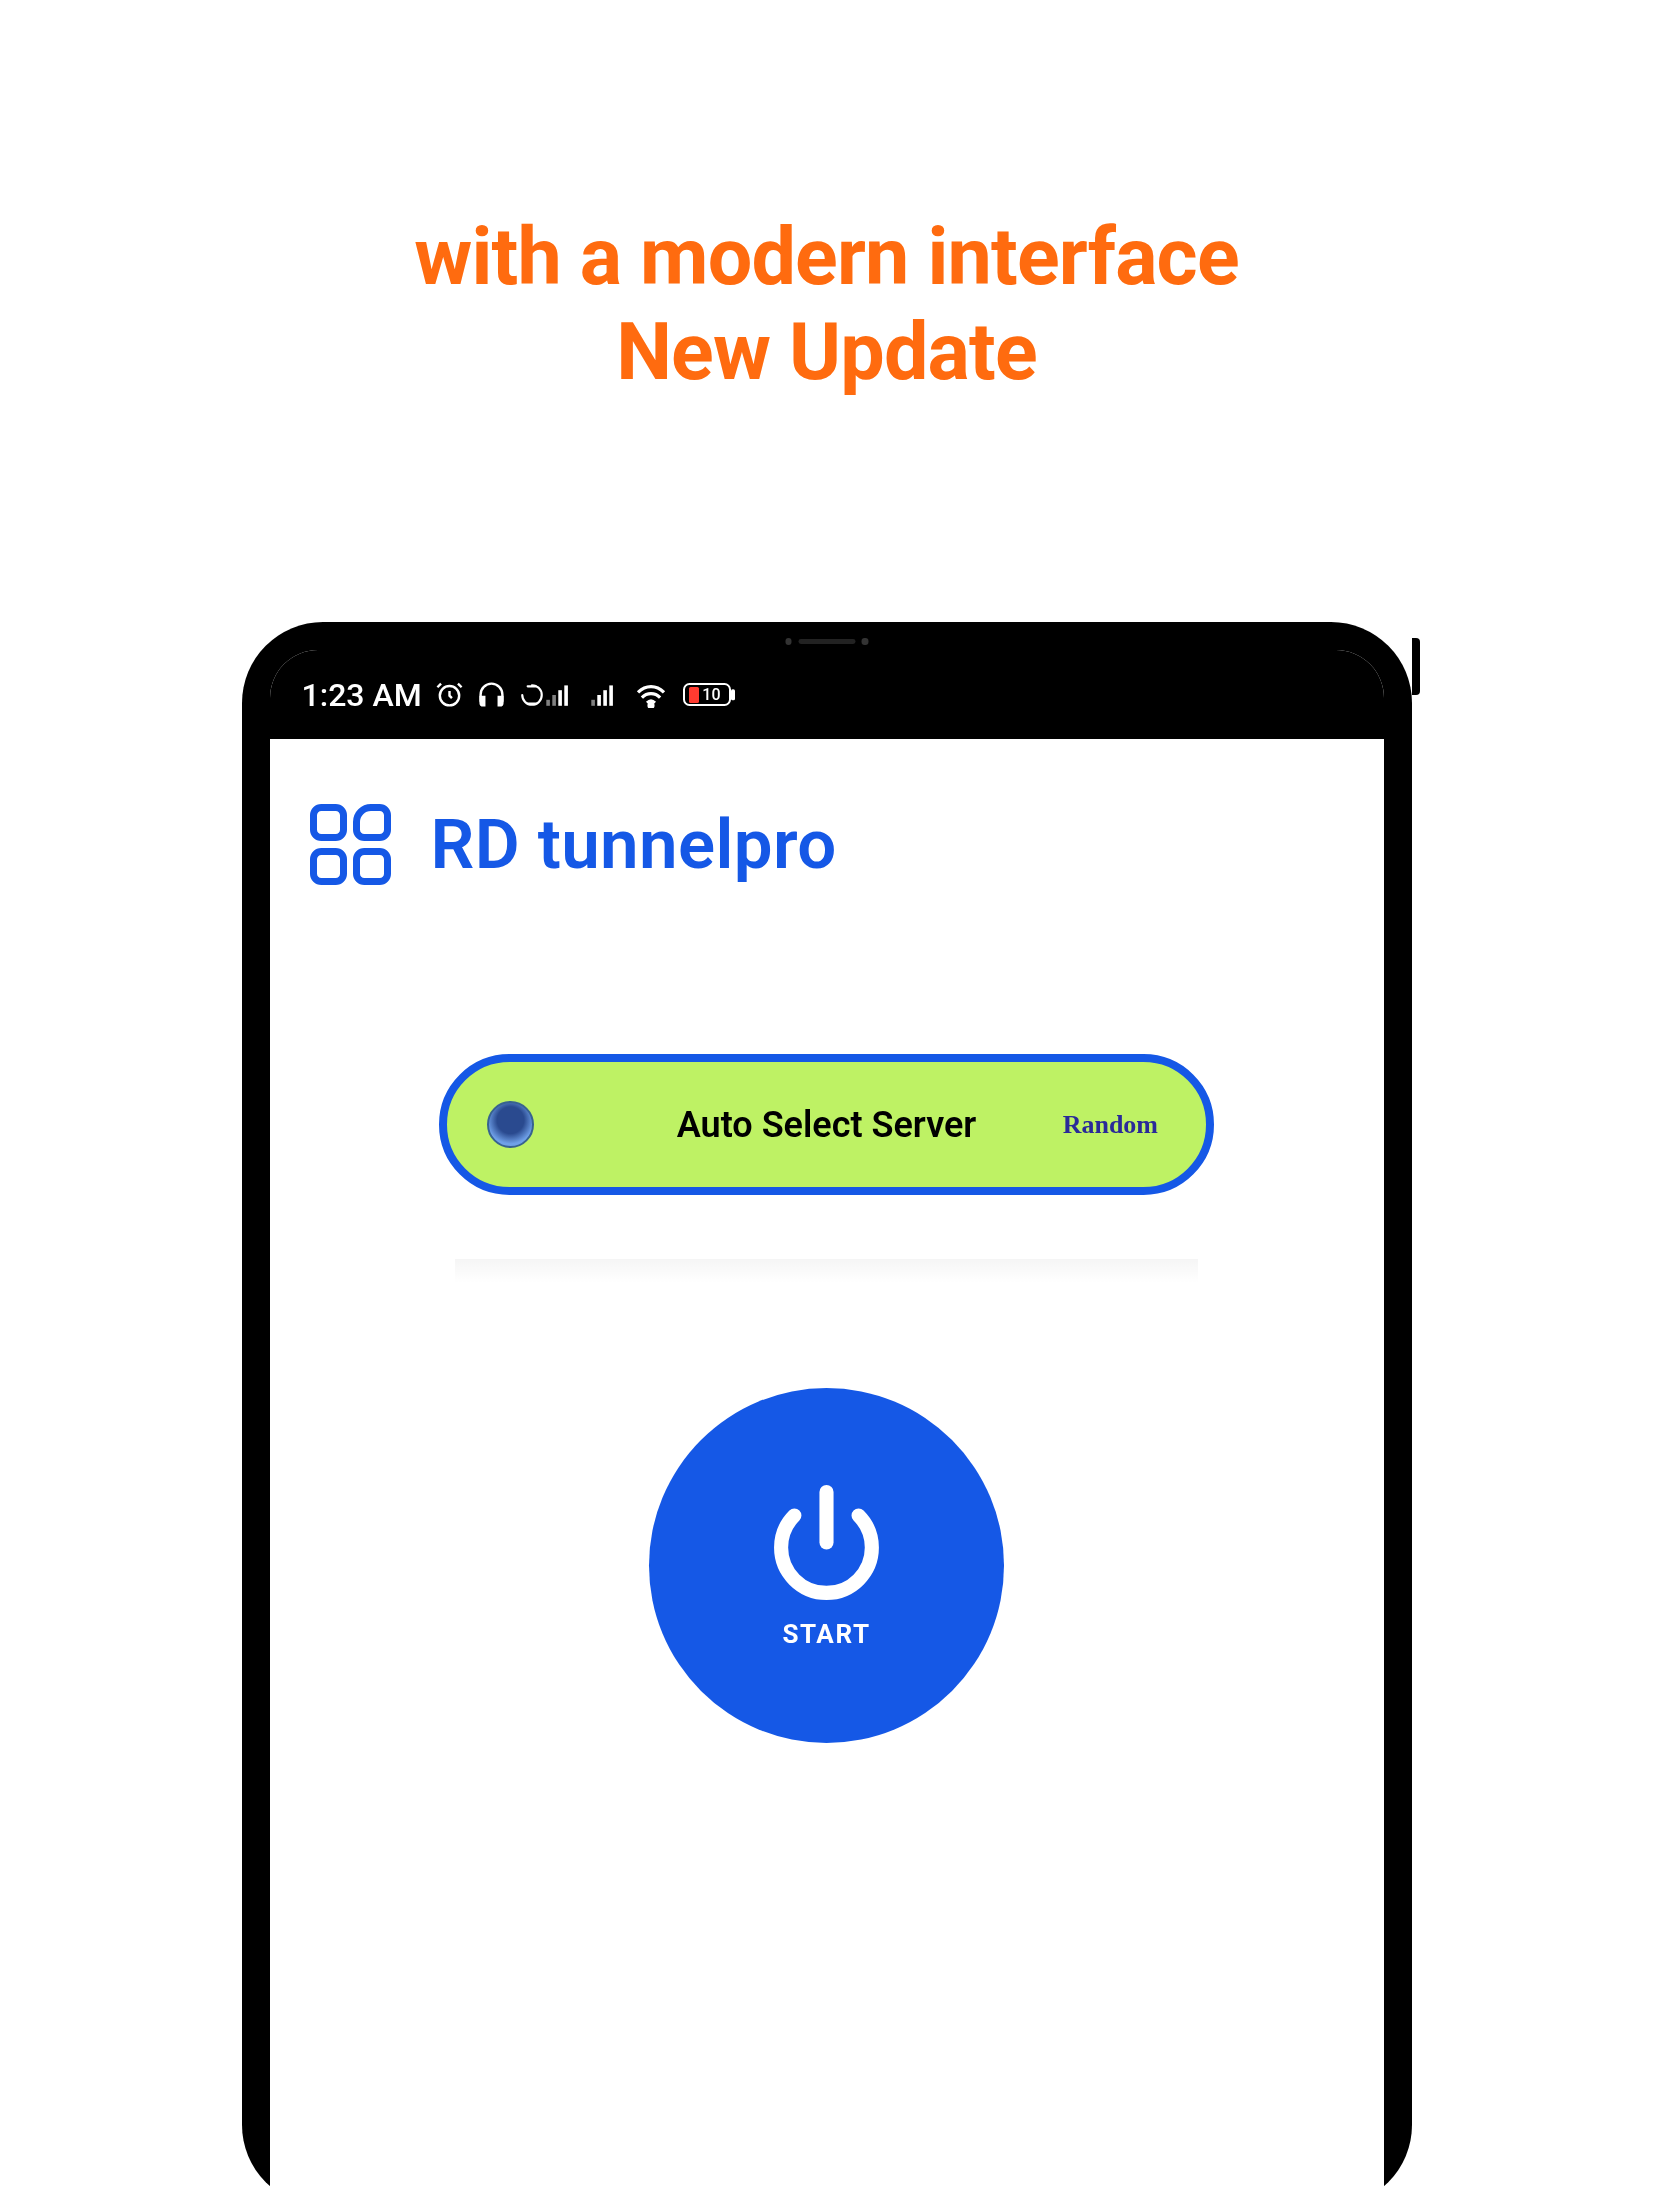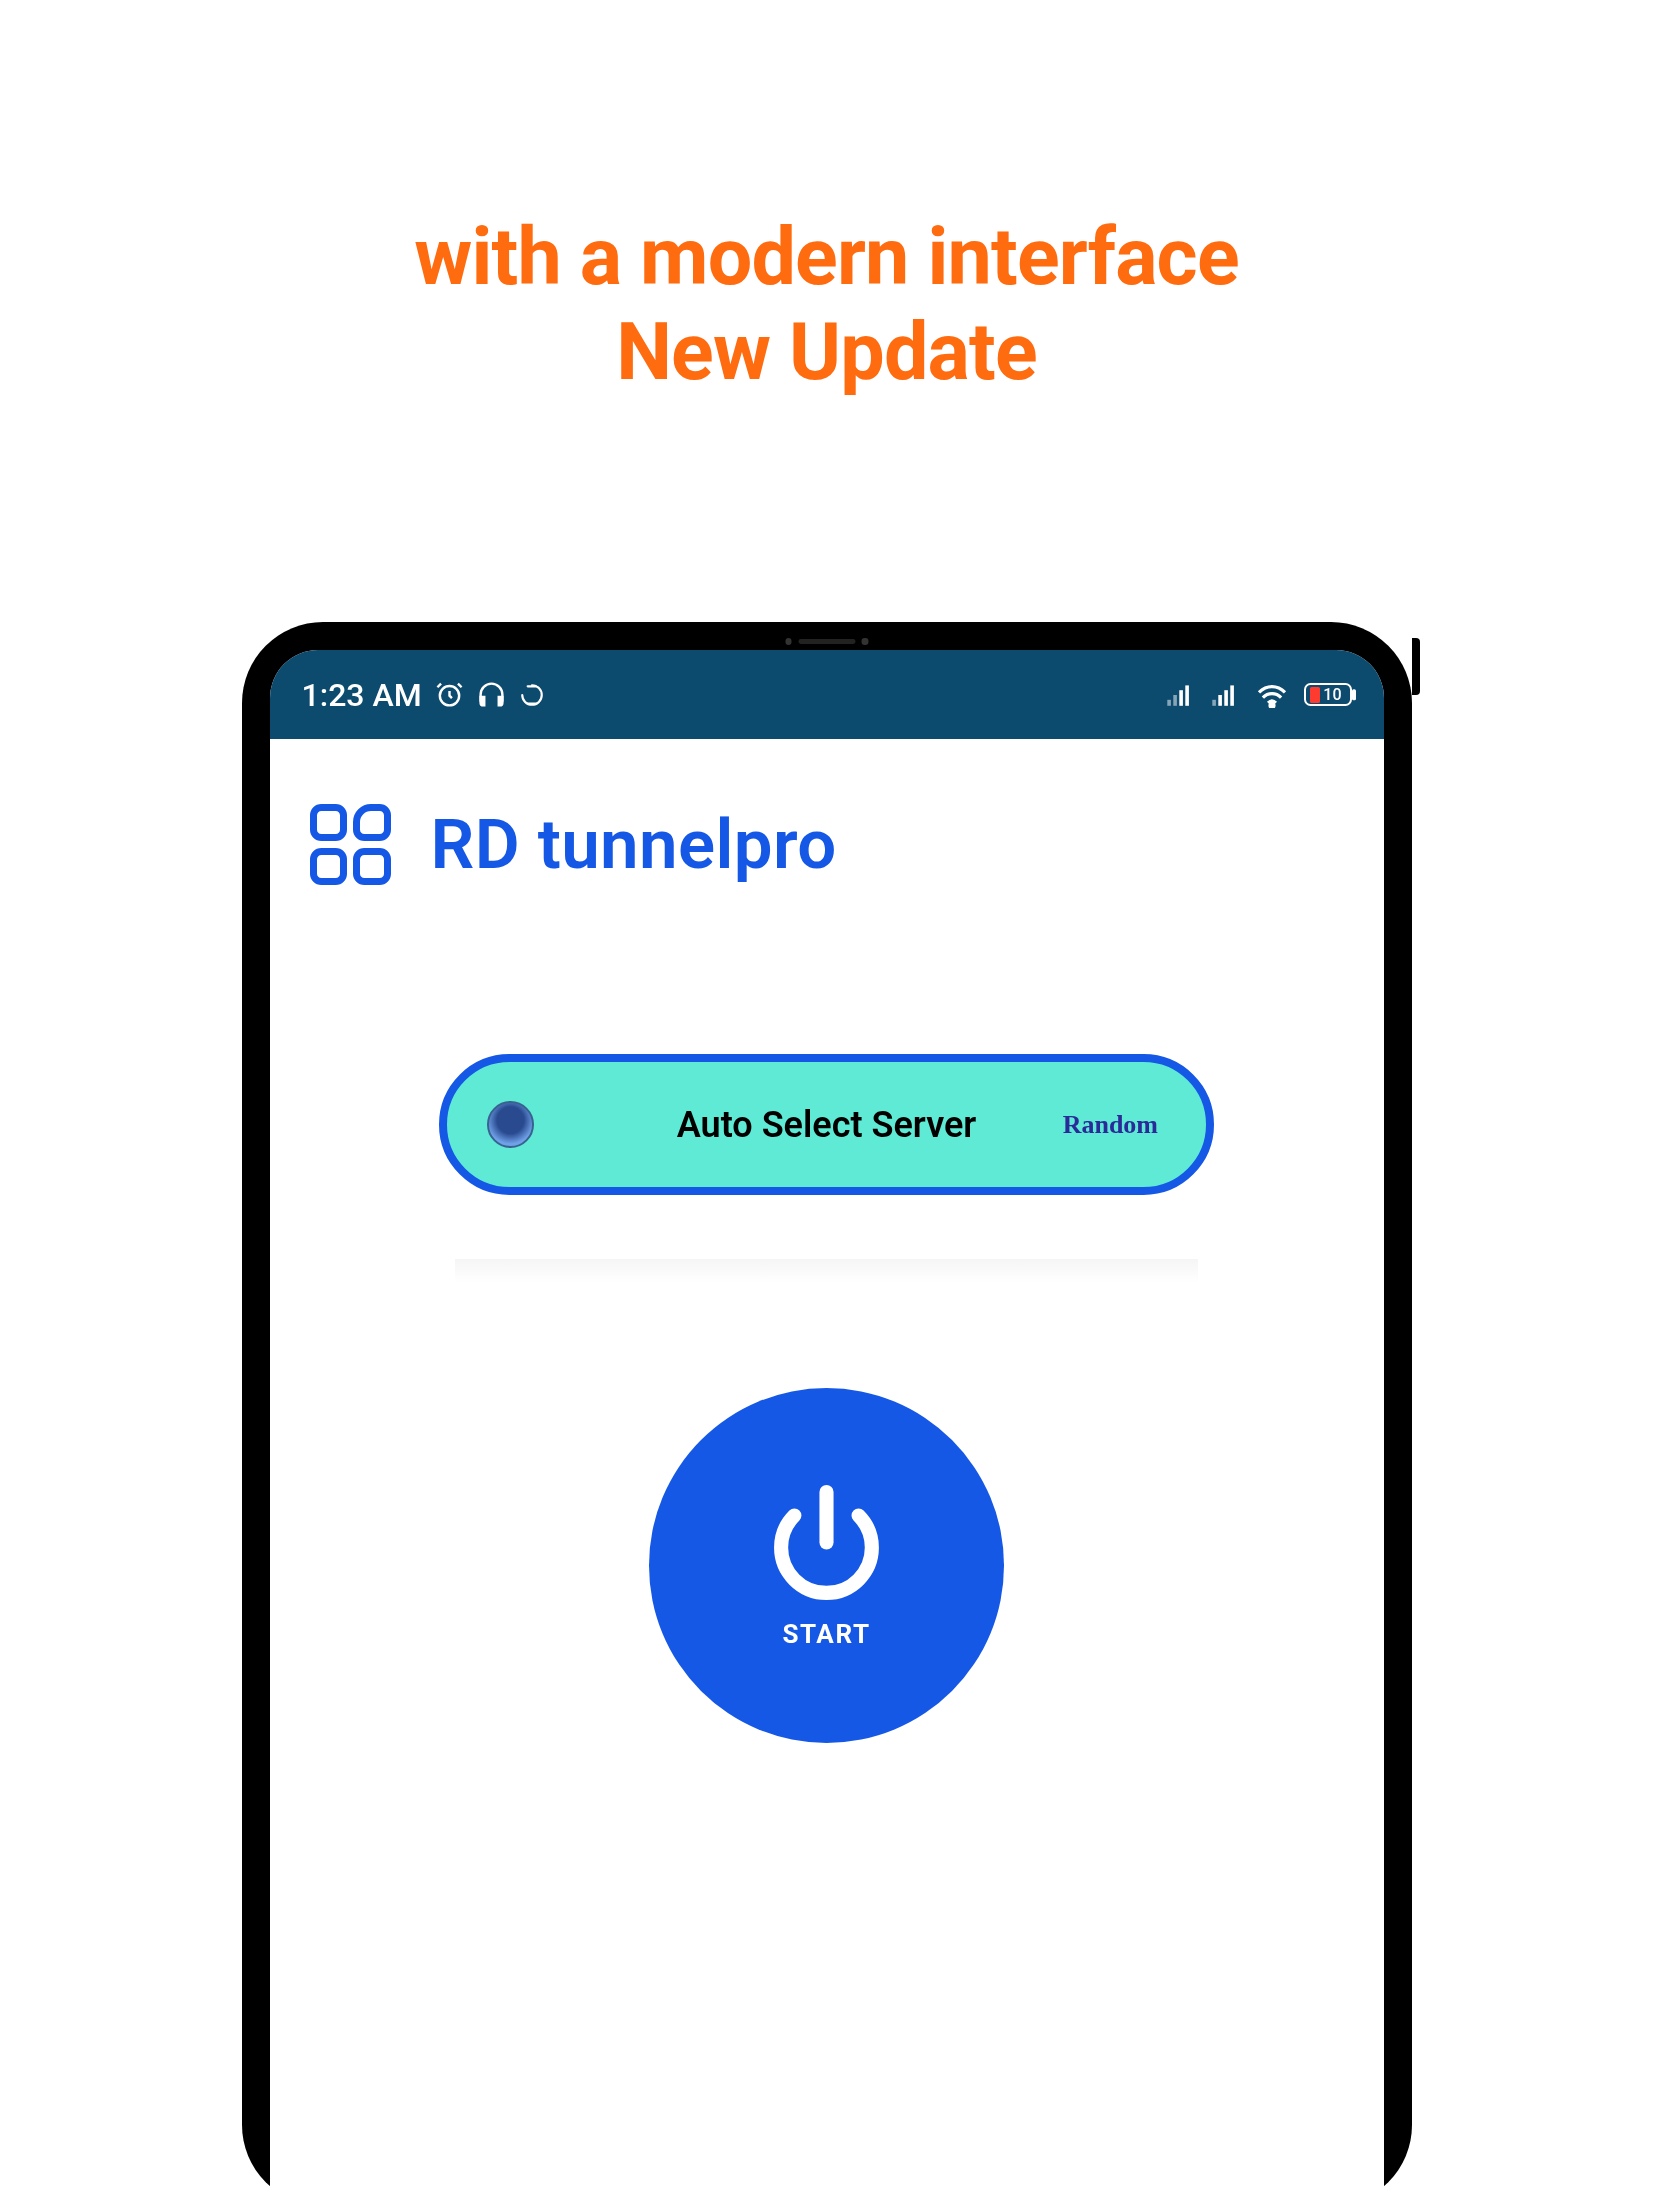--- a/index.html
+++ b/index.html
@@ -46,25 +46,25 @@
     .notch-slit { width: 57px; height: 4.8px; border-radius: 2.4px; background: #222; }
     .tablet-screen {
       width: 100%;
       height: 100%;
       background: #fff;
       border-radius: 48px 48px 0 0;
       overflow: hidden;
       position: relative;
     }
     .status-bar {
-      background: #0c4a6e;
+      background: #000000;
       height: 89px;
       display: flex;
       align-items: center;
-      justify-content: space-between;
+      justify-content: flex-start;
       padding: 0 32px;
       color: #fff;
       font-size: 32px;
       font-weight: 500;
     }
     .status-left {
       display: flex;
       align-items: center;
       gap: 13px;
     }
@@ -129,21 +129,21 @@
       flex-direction: column;
       align-items: center;
       gap: 40px;
       margin-top: 145px;
     }
     .pill {
       width: 775px;
       height: 141px;
       border: 8px solid #1558e6;
       border-radius: 81px;
-      background: #5eead4;
+      background: #bef264;
       display: flex;
       align-items: center;
       justify-content: center;
       position: relative;
       font-size: 36px;
       font-weight: 600;
       color: #000;
     }
     .pill-server-icon {
       position: absolute;

